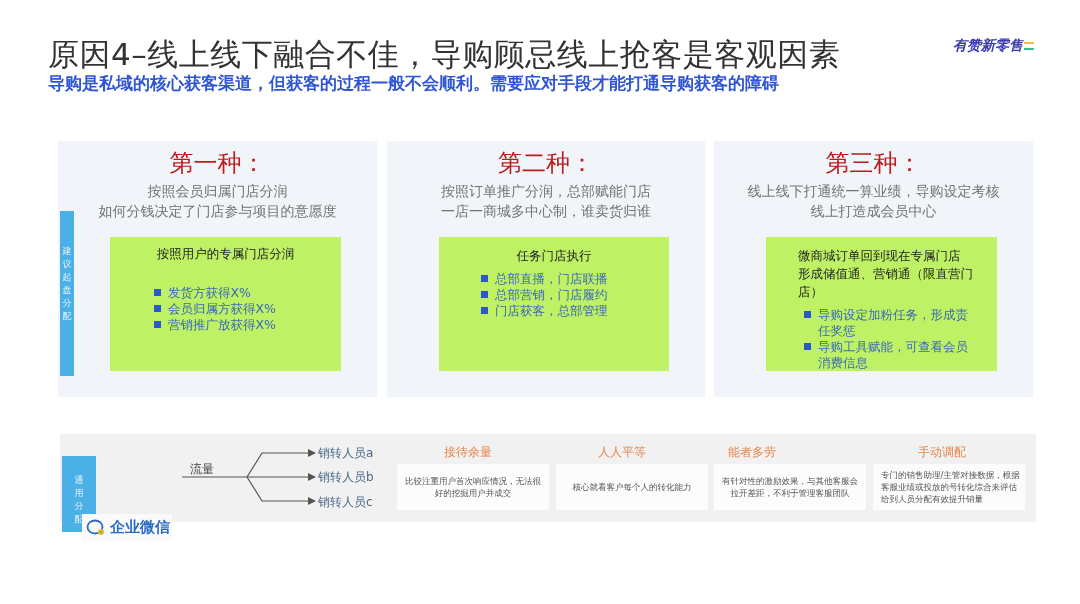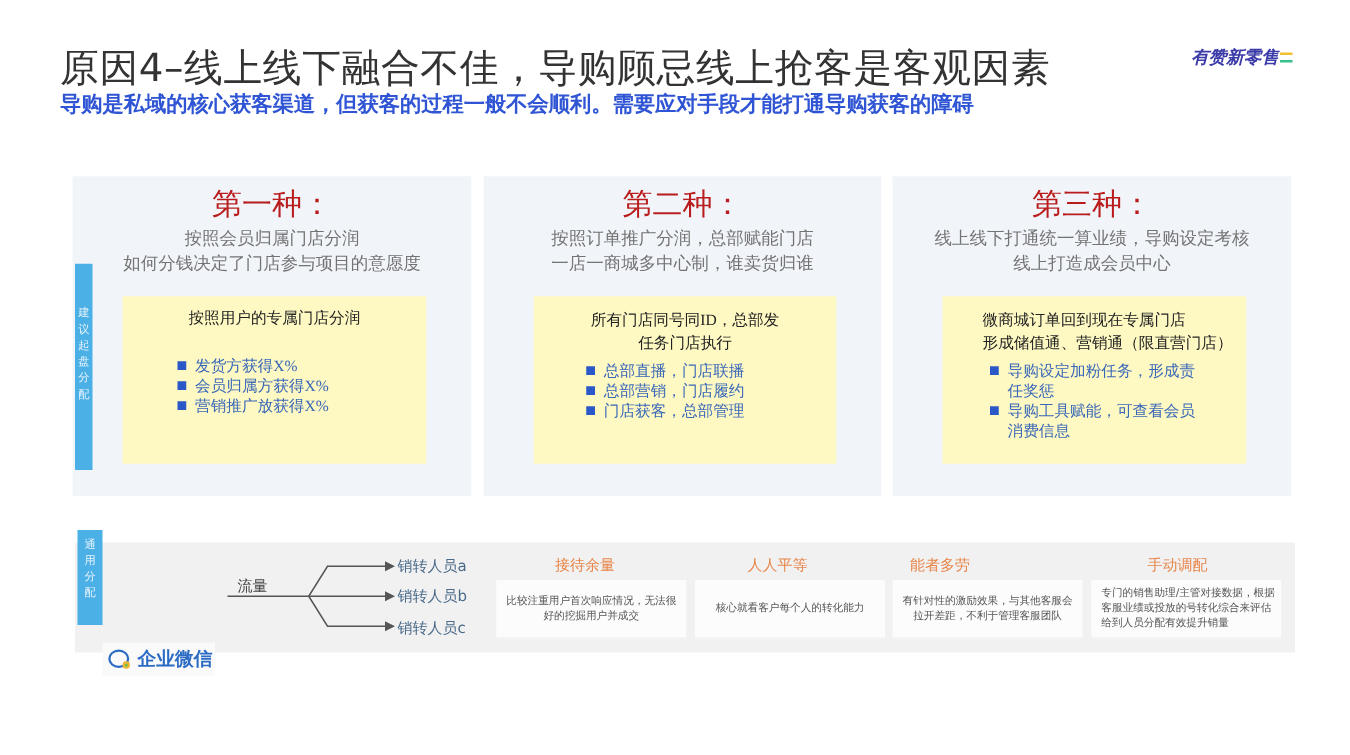--- a/index.html
+++ b/index.html
@@ -11,32 +11,32 @@
   .brand { position:absolute; left:953px; top:37px; font-size:14px; color:#3a3aa8; font-weight:bold; white-space:nowrap;font-style:italic; }
   .brand .mark { display:inline-block; width:10px; height:8px; margin-left:1px; vertical-align:middle;
     border-top:2px solid #f0c030; border-bottom:2px solid #37c08a; }
 
   .panel { position:absolute; top:141px; height:256px; background:#f1f5fa; }
   .p1 { left:58px; width:319px; }
   .p2 { left:387px; width:318px; }
   .p3 { left:714px; width:319px; }
   .panel .heading { position:absolute; top:6px; left:0; right:0; text-align:center; font-size:24px; color:#b91c1c; }
   .panel .desc { position:absolute; top:40px; left:0; right:0; text-align:center; font-size:14px; line-height:20px; color:#737373; }
-  .card { position:absolute; top:96px; left:40px; right:36px; height:134px; background:#fef9c3;font-family:Liberation Serif, serif; }
+  .card { position:absolute; top:96px; left:52px; right:36px; height:134px; background:#bef264; }
   .card .card-title { text-align:center; font-size:12.5px; color:#222; line-height:18px; margin-top:10px; }
   .card ul { list-style:none; margin-top:16px; padding-left:46px; }
   .card li { font-size:12.5px; color:#3a68b8; line-height:16px; position:relative; padding-left:14px; }
   .card li::before { content:""; position:absolute; left:0; top:4px; width:7px; height:7px; background:#2a58c8; }
   .p2 .card ul { margin-top:6px; padding-left:42px; }
   .p3 .card .card-title { text-align:left; padding-left:32px; }
   .p3 .card ul { margin-top:6px; padding-left:38px; }
 
   .side-tag { position:absolute; background:#4bb0e6; color:#e8f4fc; font-size:9px; line-height:13px; text-align:center; }
   .tag1 { left:60px; top:211px; width:14px; height:165px; padding-top:34px; }
-  .tag2 { left:62px; top:424px; width:20px; height:76px; padding-top:6px; }
+  .tag2 { left:62px; top:456px; width:34px; height:76px; padding-top:18px; }
 
   .bottom { position:absolute; left:60px; top:434px; width:976px; height:88px; background:#f1f1f1; }
   .wx { position:absolute; left:82px; top:466px; width:90px; height:27px; background:#fafafa; display:flex; align-items:center; padding-left:4px;margin-top:48px; }
   .wx .wx-label { font-size:15px; color:#2b6bc4; font-weight:bold; margin-left:4px; }
   .flow-label { position:absolute; left:190px; top:461px; font-size:12px; color:#444; }
   .flow-svg { position:absolute; left:180px; top:448px; }
   .staff { position:absolute; left:318px; font-size:12px; color:#4a6a8a; }
 
   .feat-title { position:absolute; top:444px; font-size:12px; color:#e8854a; text-align:center; width:152px; }
   .feat-box { position:absolute; top:464px; width:152px; height:46px; background:#fcfcfc; font-size:8.5px; color:#555; line-height:12px; display:flex; align-items:center; justify-content:center; text-align:center; padding:0 4px; }
@@ -71,21 +71,20 @@
   </div>
 
   <div class="panel p2">
     <div class="heading">第二种：</div>
     <div class="desc">
       <div>按照订单推广分润，总部赋能门店</div>
       <div>一店一商城多中心制，谁卖货归谁</div>
     </div>
     <div class="card">
       <div class="card-title">
-        <div>所有门店同号同ID，总部发</div>
         <div>任务门店执行</div>
       </div>
       <ul>
         <li>总部直播，门店联播</li>
         <li>总部营销，门店履约</li>
         <li>门店获客，总部管理</li>
       </ul>
     </div>
   </div>
 

